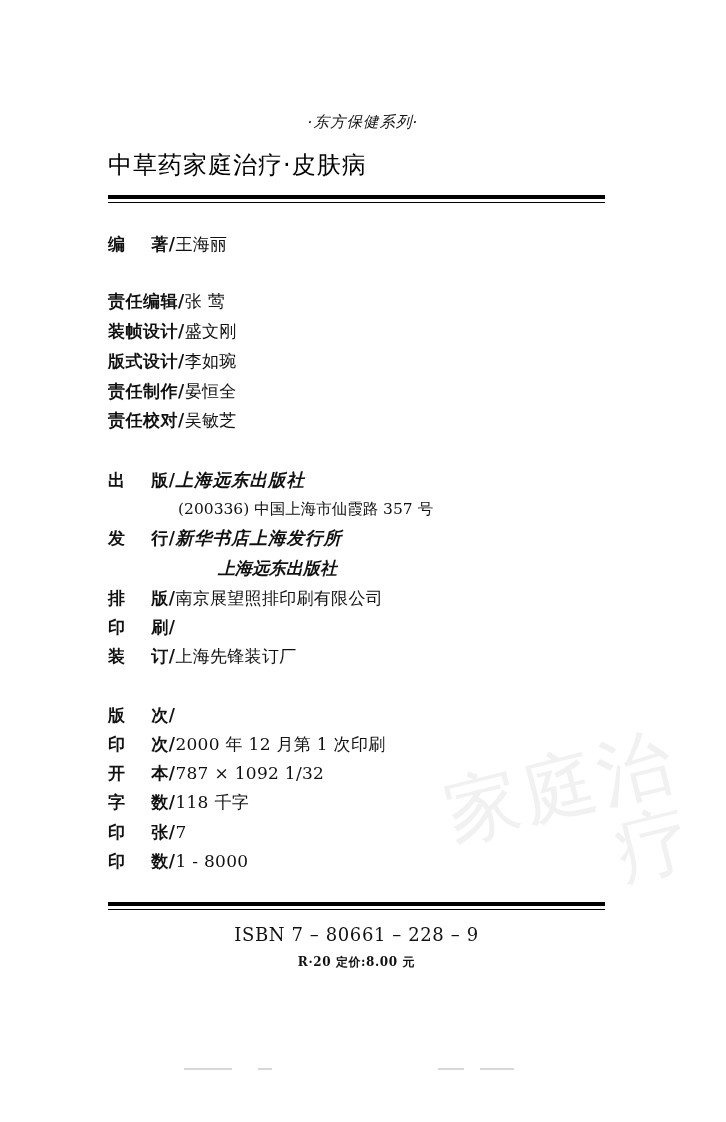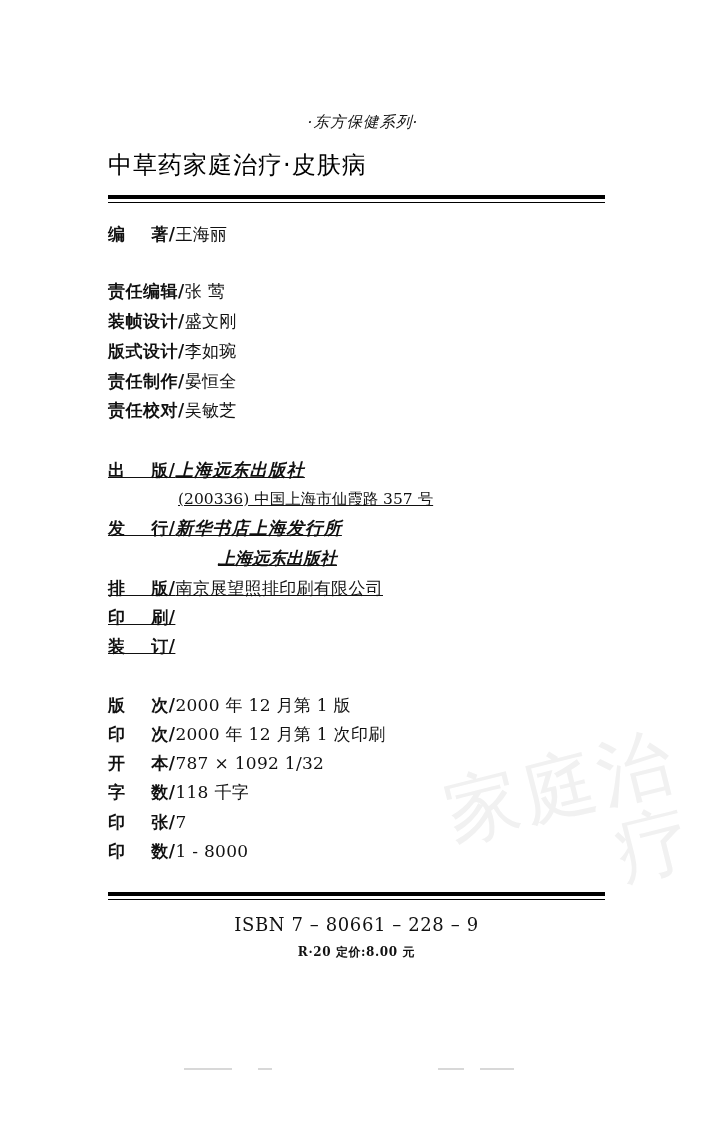--- a/index.html
+++ b/index.html
@@ -92,24 +92,24 @@
     letter-spacing: 0.3px;
   }
 
   .row .value.script {
     font-style: italic;
     font-weight: bold;
     font-size: 17.5px;
     letter-spacing: 1px;
   }
 
-  .block-author { margin-top: 18px; text-align: center; }
+  .block-author { margin-top: 28px; text-align: center; }
   .block-credits { margin-top: 30px; }
   .block-credits .row { line-height: 1.75; }
-  .block-publish { margin-top: 30px; text-decoration: underline; }
+  .block-publish { margin-top: 30px; }
   .block-publish .row { line-height: 1.7; }
   .block-edition { margin-top: 30px; }
   .block-edition .row { line-height: 1.72; }
 
   .sub-line {
     font-size: 15.5px;
     padding-left: 70px;
     line-height: 1.8;
     font-family: "DejaVu Serif", "Liberation Serif", serif;
   }
@@ -227,27 +227,27 @@
 
       <div class="row">
         <span class="label">排    版/</span>
         <span class="value">南京展望照排印刷有限公司</span>
       </div>
       <div class="row">
         <span class="label">印    刷/</span>
       </div>
       <div class="row">
         <span class="label">装    订/</span>
+        <span class="value">上海先锋装订厂</span>
       </div>
     </div>
 
     <div class="block-edition">
       <div class="row">
         <span class="label">版    次/</span>
-        <span class="value">2000 年 12 月第 1 版</span>
       </div>
       <div class="row">
         <span class="label">印    次/</span>
         <span class="value">2000 年 12 月第 1 次印刷</span>
       </div>
       <div class="row">
         <span class="label">开    本/</span>
         <span class="value">787 × 1092    1/32</span>
       </div>
       <div class="row">

